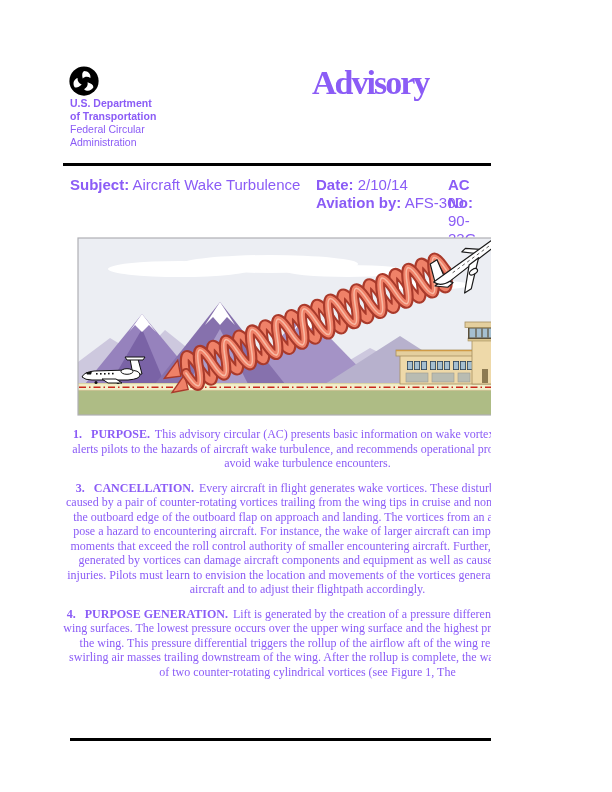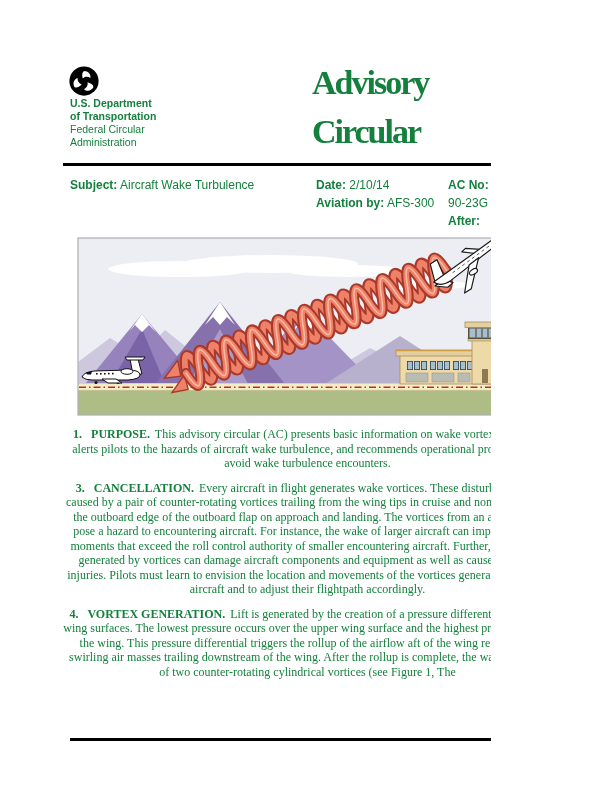--- a/index.html
+++ b/index.html
@@ -1,28 +1,28 @@
 <!DOCTYPE html>
 <html><head>
 <meta charset="utf-8">
 <style>
   html,body{margin:0;padding:0;background:#ffffff;}
   #page{position:relative;width:491px;height:792px;background:#ffffff;overflow:hidden;
-        font-family:"Liberation Sans",sans-serif;color:#15803d;border-radius:18px;}
+        font-family:"Liberation Sans",sans-serif;color:#8b5cf6;border-radius:18px;}
   .abs{position:absolute;}
 
   
   .agency{left:70px;top:97px;font-size:10.5px;line-height:13px;}
   .agency .b{font-weight:bold;}
   .doc-title{left:312px;top:58px;font-size:34px;line-height:49px;font-weight:bold;letter-spacing:-2px;font-family:Liberation Serif, serif;}
   .rule-top{left:63px;top:163px;width:483px;height:3px;background:#000;}
   .rule-bottom{left:70px;top:738px;width:473px;height:3px;background:#000;}
 
   
-  .meta{font-size:12px;line-height:18px;}
+  .meta{font-size:15px;line-height:18px;}
   .meta .lbl{font-weight:bold;}
   .col1{left:70px;top:176px;}
   .col2{left:316px;top:176px;}
   .col3{left:448px;top:176px;}
 
   
   .figure-wrap{left:70px;top:224px;width:470px;height:196px;}
   .figure-wrap svg{overflow:visible;display:block;}
 
   
@@ -49,21 +49,20 @@
 
   <div class="abs agency">
     <div class="b">U.S. Department</div>
     <div class="b">of Transportation</div>
     <div>Federal Circular</div>
     <div>Administration</div>
   </div>
 
   <div class="abs doc-title">
     <div>Advisory</div>
-    <div>Circular</div>
   </div>
 
   <div class="abs rule-top"></div>
 
   <div class="abs meta col1">
     <div><span class="lbl">Subject:</span>
       <span>Aircraft Wake Turbulence</span></div>
   </div>
   <div class="abs meta col2">
     <div><span class="lbl">Date:</span>
@@ -217,20 +216,20 @@
   <div class="abs body-text">
     <p>
       <b class="pnum">1.</b><b class="phead">PURPOSE.</b>
       <span>This advisory circular (AC) presents basic information on wake vortex behavior, alerts pilots to the hazards of aircraft wake turbulence, and recommends operational procedures to avoid wake turbulence encounters.</span>
     </p>
     <p>
       <b class="pnum">3.</b><b class="phead">CANCELLATION.</b>
       <span>Every aircraft in flight generates wake vortices. These disturbances are caused by a pair of counter-rotating vortices trailing from the wing tips in cruise and nominally from the outboard edge of the outboard flap on approach and landing. The vortices from an aircraft can pose a hazard to encountering aircraft. For instance, the wake of larger aircraft can impose rolling moments that exceed the roll control authority of smaller encountering aircraft. Further, turbulence generated by vortices can damage aircraft components and equipment as well as cause personal injuries. Pilots must learn to envision the location and movements of the vortices generated by other aircraft and to adjust their flightpath accordingly.</span>
     </p>
     <p>
-      <b class="pnum">4.</b><b class="phead">VORTEX GENERATION.</b>
+      <b class="pnum">4.</b><b class="phead">PURPOSE GENERATION.</b>
       <span>Lift is generated by the creation of a pressure differential over the wing surfaces. The lowest pressure occurs over the upper wing surface and the highest pressure under the wing. This pressure differential triggers the rollup of the airflow aft of the wing resulting in swirling air masses trailing downstream of the wing. After the rollup is complete, the wake consists of two counter-rotating cylindrical vortices (see Figure 1, The</span>
     </p>
   </div>
 
   <div class="abs rule-bottom"></div>
 
 </div>
 
 </body></html>

